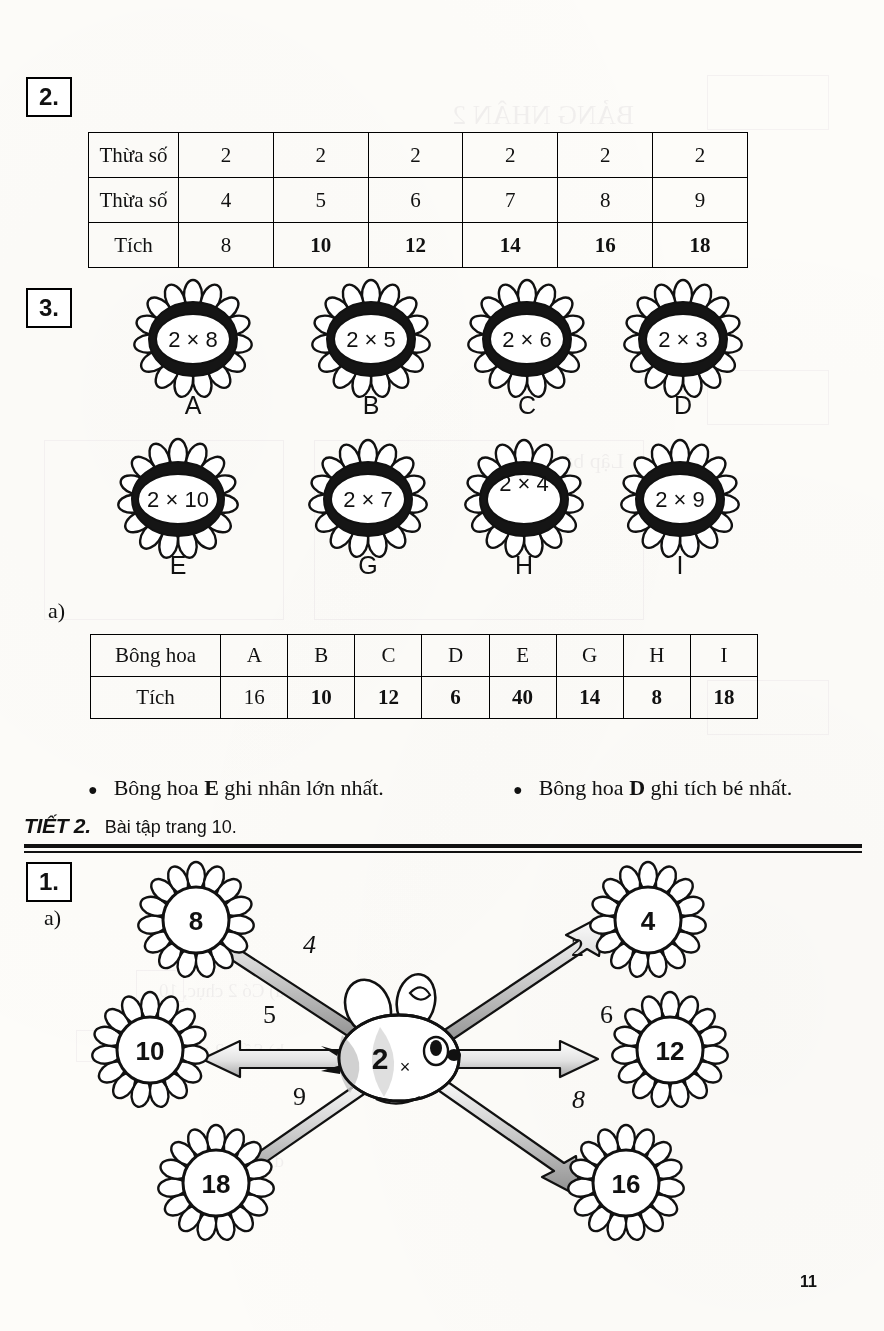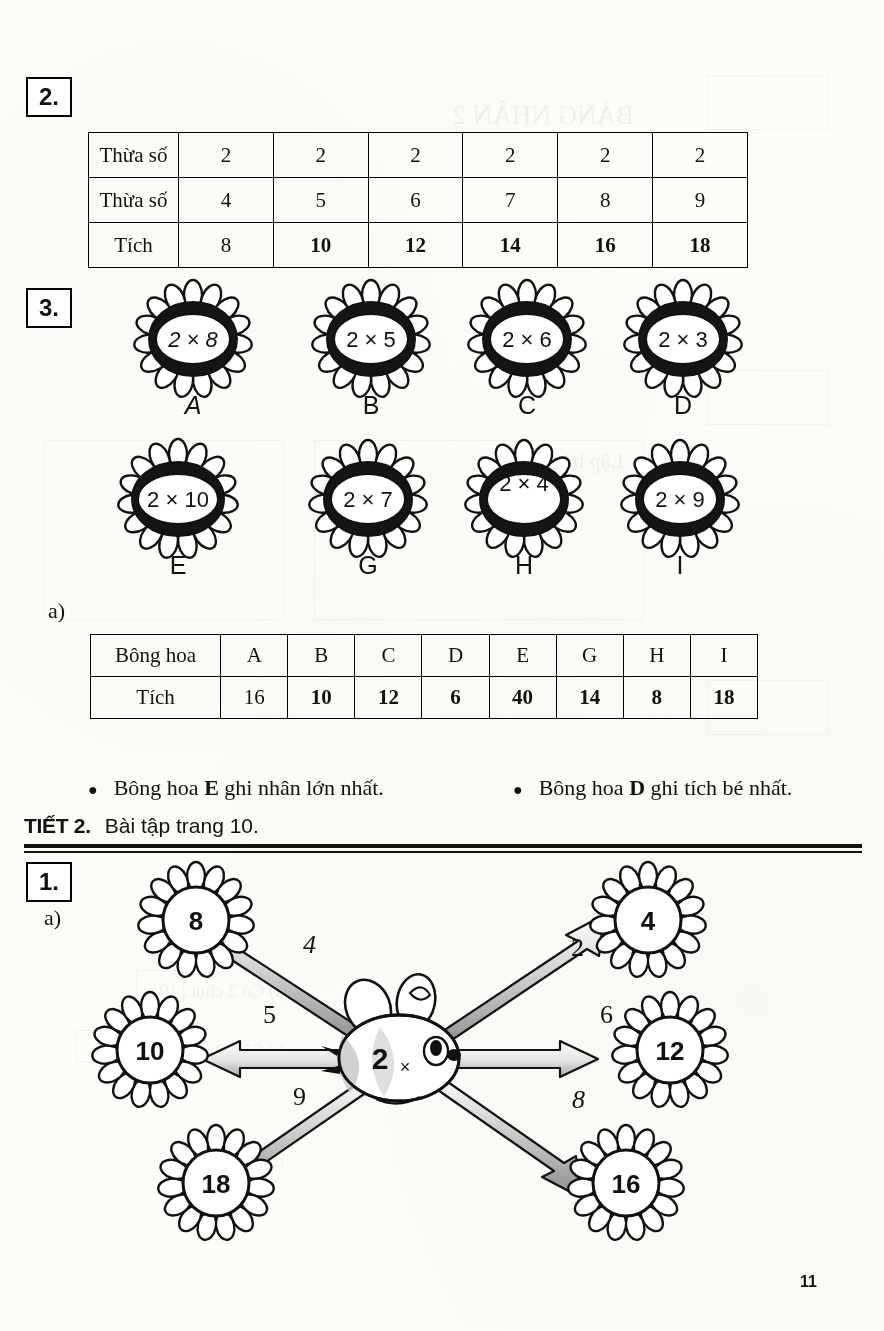--- a/index.html
+++ b/index.html
@@ -102,24 +102,25 @@
 
   
   .rule-thick { position:absolute; background:#111; }
   .rule-thin  { position:absolute; background:#111; }
 
   .tiet-label {
     font-family:"Liberation Sans", sans-serif;
     font-weight:bold;
     font-size:21px;
     letter-spacing:-0.3px;
+    font-style:italic;
   }
   .tiet-rest {
     font-family:"Liberation Sans", sans-serif;
-    font-size:21px;
+    font-size:18px;
     font-weight:500;
   }
 
   .bullet { font-size: 16px; vertical-align: middle; }
 
   .pagenum {
     position:absolute;
     font-family:"Liberation Sans", sans-serif;
     font-weight:bold;
     font-size:16px;
@@ -180,21 +181,21 @@
         <td class="ans">16</td>
         <td class="ans">18</td>
       </tr>
     </tbody>
   </table>
 
   <div class="exnum" style="left:26px; top:288px; width:46px; height:40px; font-size:24px;">
     <span>3.</span>
   </div>
 
-  <div class="flower" style="left:128px; top:283px; width:130px; height:128px;font-style:italic;">
+  <div class="flower" style="left:128px; top:283px; width:130px; height:128px;">
     <svg width="130" height="112" viewBox="0 0 130 112">
       <g>
         <g fill="#ffffff" stroke="#111" stroke-width="2.4" stroke-linejoin="round">
           <g transform="translate(65,56)">
             <ellipse cx="0" cy="-44" rx="9" ry="15"></ellipse>
             <ellipse cx="0" cy="-44" rx="9" ry="15" transform="rotate(24)"></ellipse>
             <ellipse cx="0" cy="-44" rx="9" ry="15" transform="rotate(48)"></ellipse>
             <ellipse cx="0" cy="-44" rx="9" ry="15" transform="rotate(72)"></ellipse>
             <ellipse cx="0" cy="-44" rx="9" ry="15" transform="rotate(96)"></ellipse>
             <ellipse cx="0" cy="-44" rx="9" ry="15" transform="rotate(120)"></ellipse>

